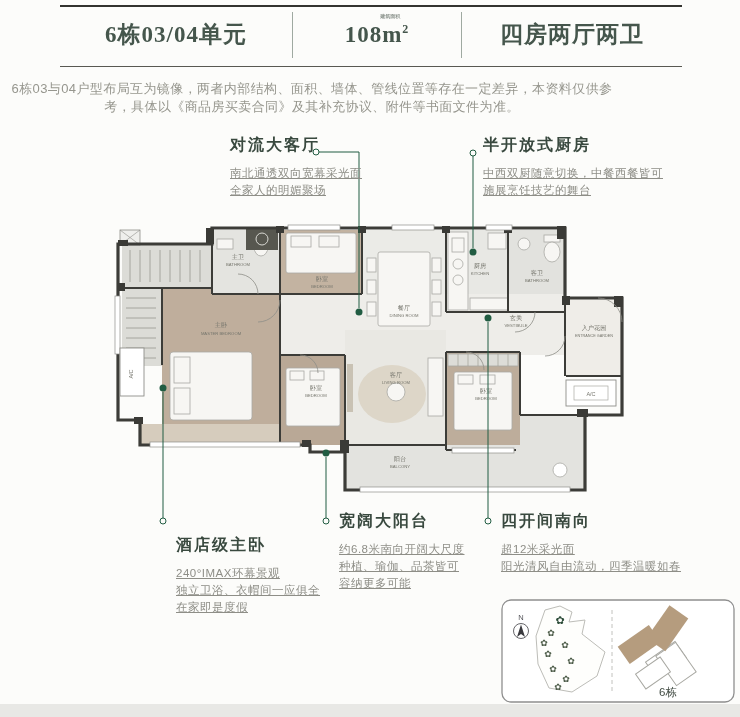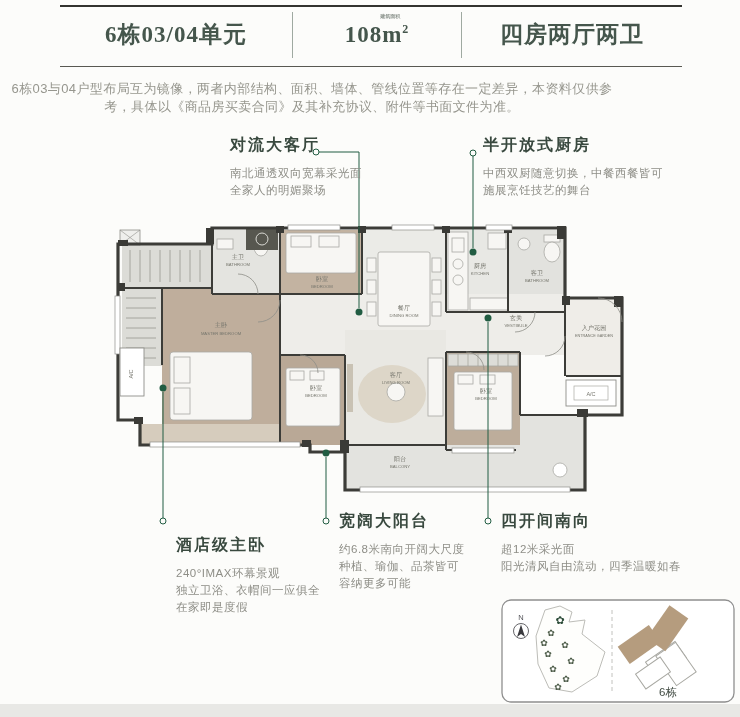--- a/index.html
+++ b/index.html
@@ -27,21 +27,21 @@
   .area-wrap sup{font-size:12px;vertical-align:super;line-height:0;}
   .disclaimer{
     position:absolute;top:80px;left:0;width:624px;text-align:center;
     font-size:13px;color:#96968e;letter-spacing:0.4px;
   }
   .callout{position:absolute;}
   .callout .title{
     font-size:16px;font-weight:bold;color:#39493f;letter-spacing:2px;
     font-family:Liberation Sans, sans-serif;margin-bottom:9px;
   }
-  .callout .line{font-size:11.5px;line-height:17px;color:#8e8e87;letter-spacing:0.5px;}
+  .callout .line{font-size:11.5px;line-height:17px;color:#8e8e87;letter-spacing:0.5px;text-decoration:underline;}
   .plan-svg{position:absolute;left:0;top:0;}
   svg text{font-family:"Liberation Sans",sans-serif;}
   .bottom-strip{position:absolute;left:0;top:704px;width:740px;height:13px;background:#e8e8e5;}
 </style>
 </head>
 <body>
 
 <div class="top-rule"></div>
 
 <div class="header">

